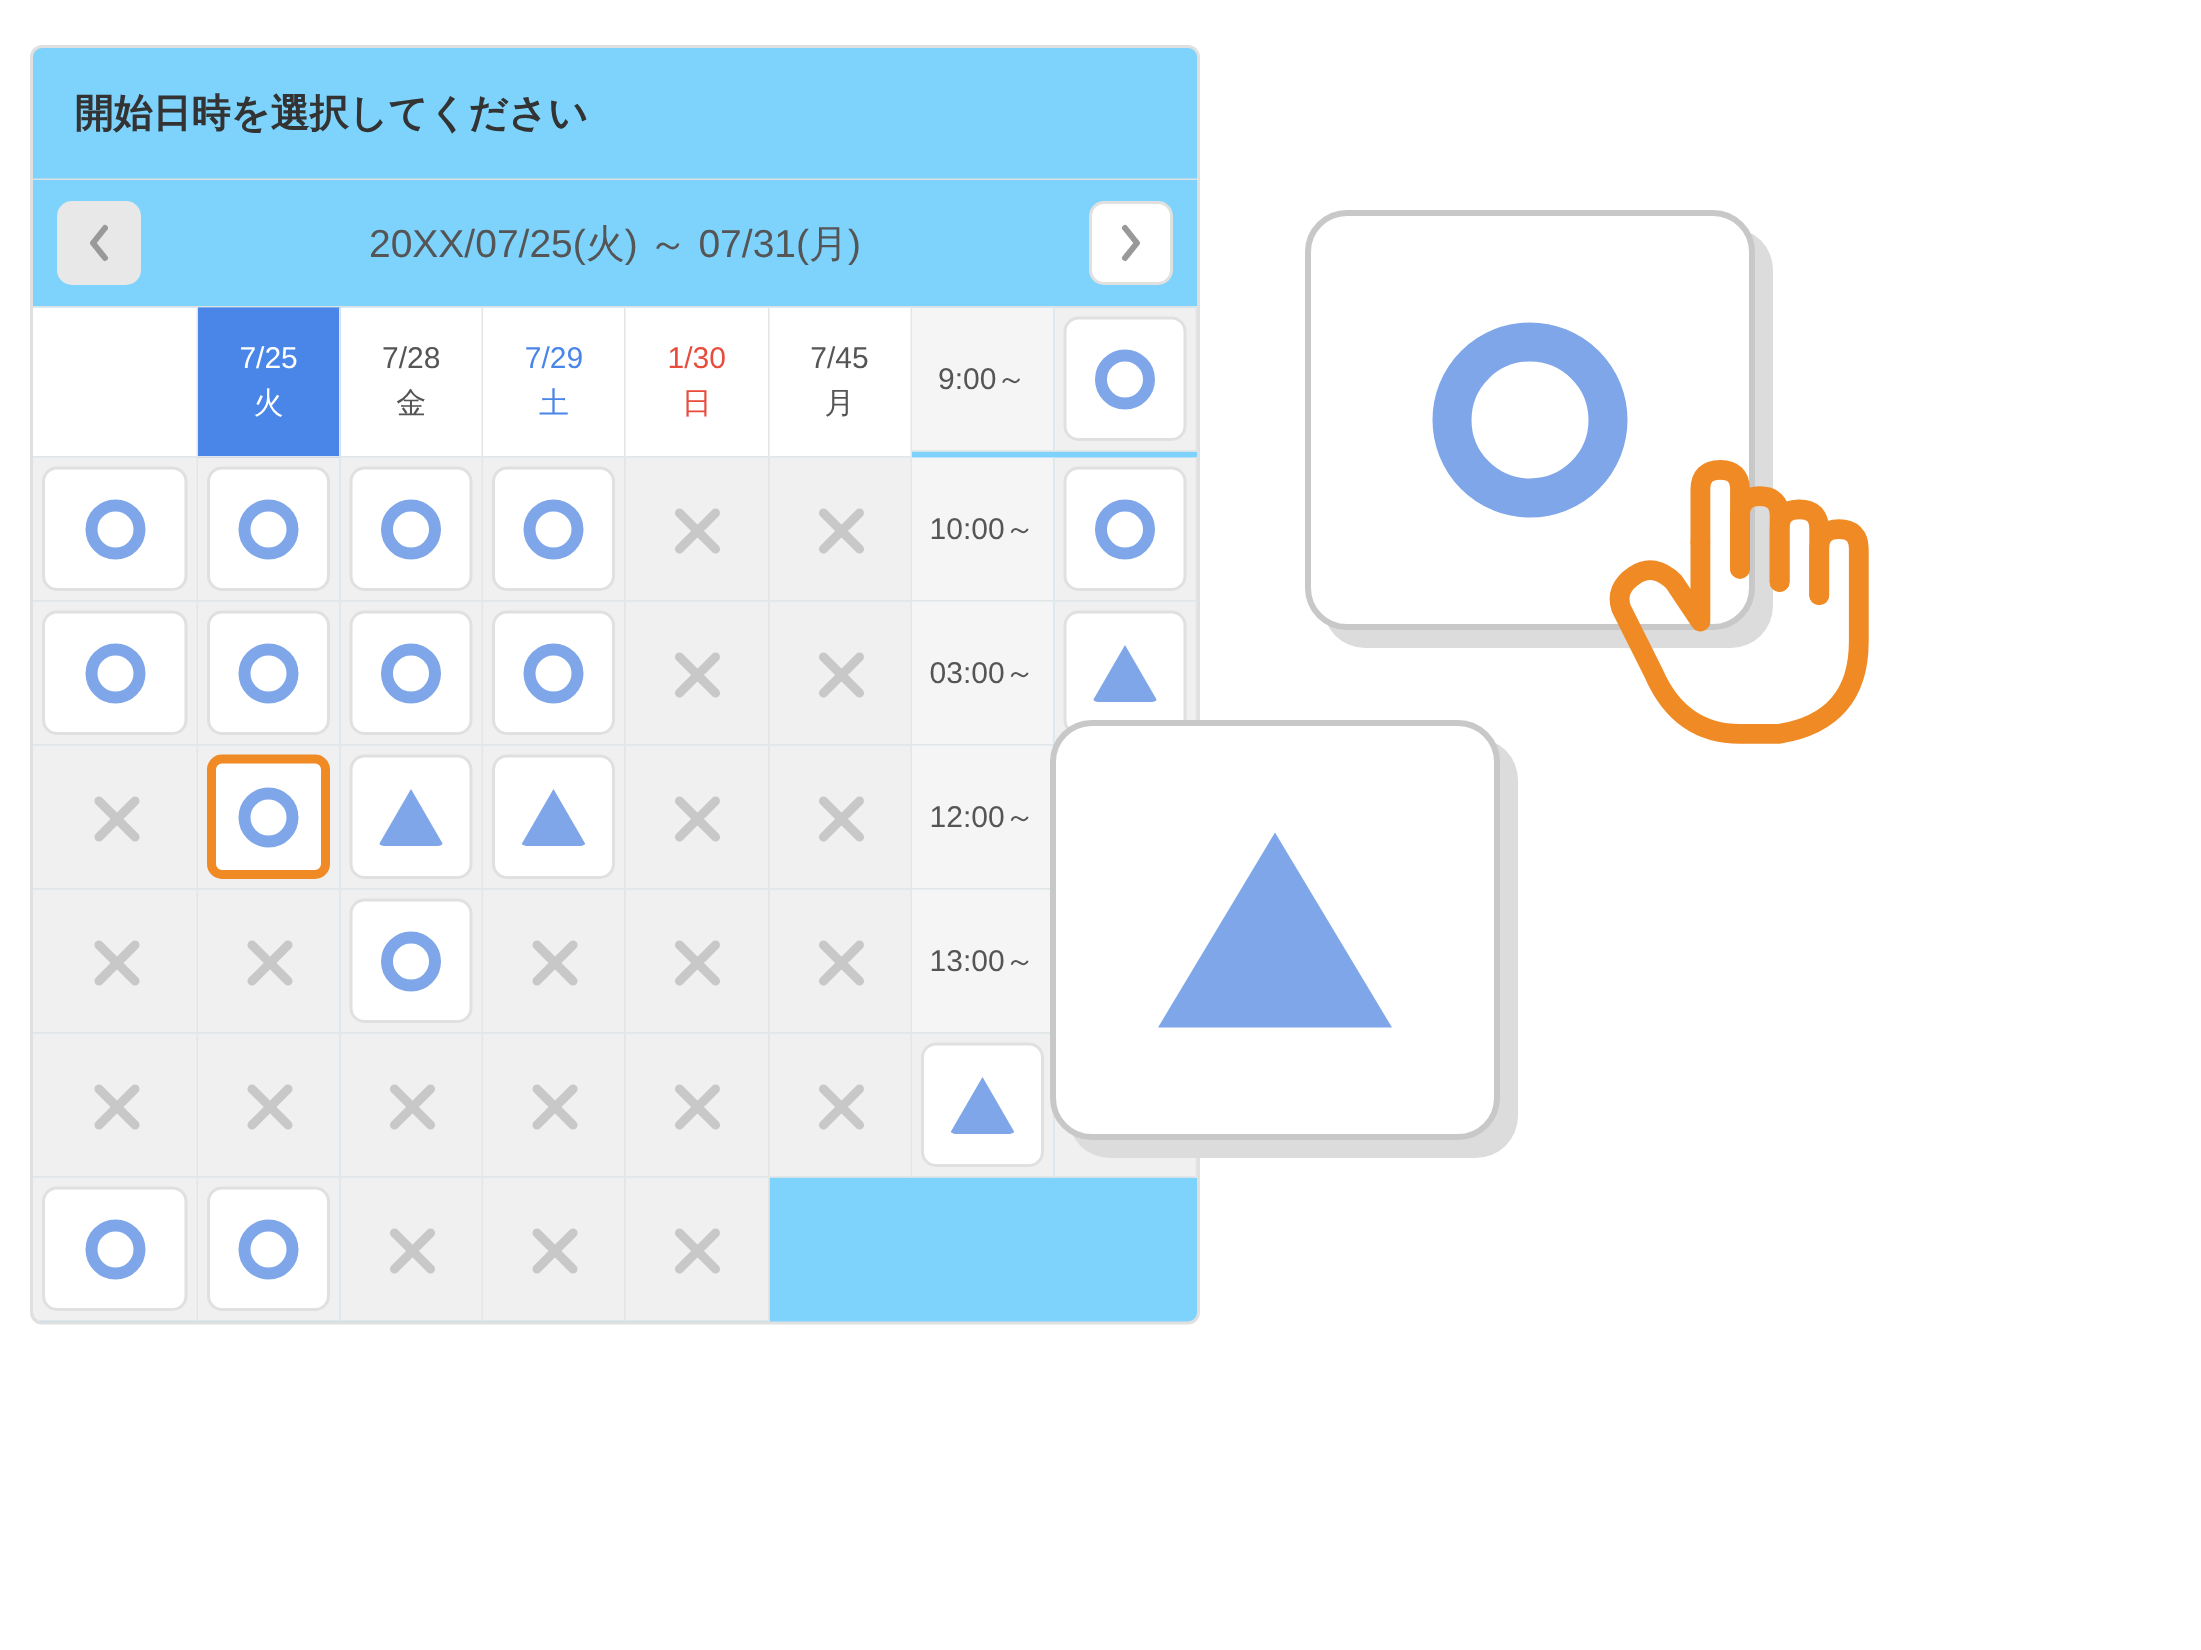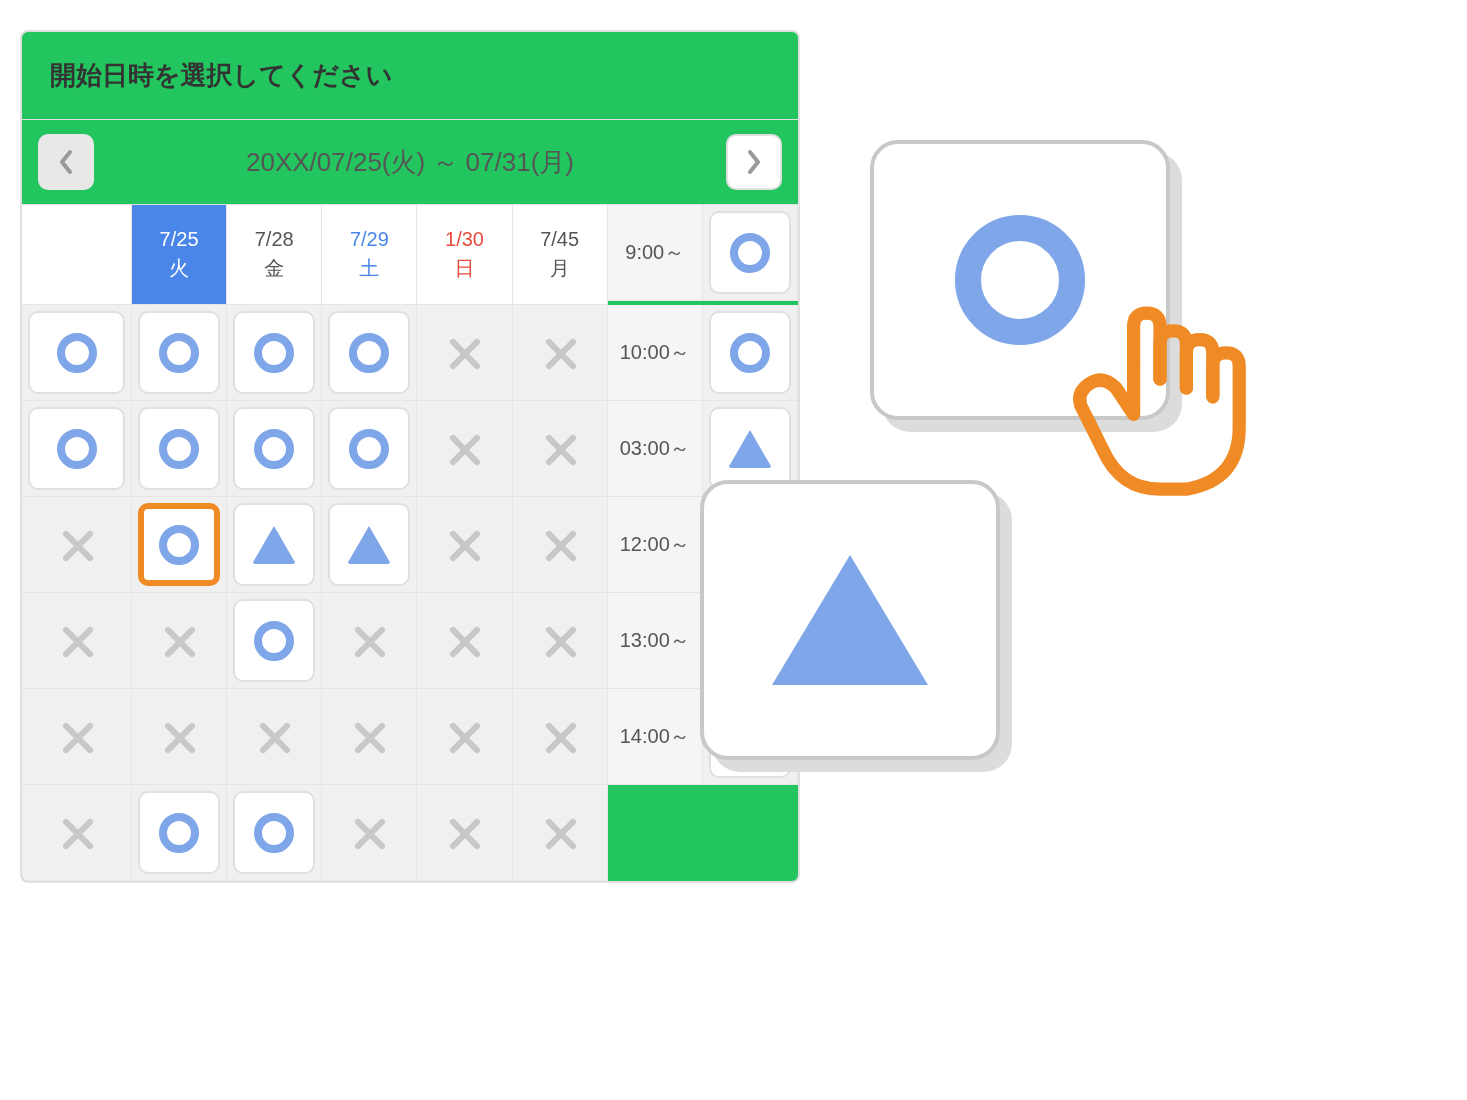--- a/index.html
+++ b/index.html
@@ -11,21 +11,21 @@
       position: relative;
     }
     .calendar-container {
       position: absolute;
       top: 30px;
       left: 20px;
       width: 780px;
       border: 2px solid #e0e0e0;
       border-radius: 8px;
       overflow: hidden;
-      background: #22c55e;
+      background: #7dd3fc;
     }
     .calendar-title {
       padding: 26px 28px;
       font-size: 26px;
       font-weight: 700;
       color: #333;
       border-bottom: 1px solid #e0e0e0;
     }
     .nav-row {
       display: flex;
@@ -354,21 +354,20 @@
       </div>
       <div class="cell slot unavail">
         <div class="x-icon"></div>
       </div>
       <div class="cell slot unavail">
         <div class="x-icon"></div>
       </div>
       <div class="cell slot unavail">
         <div class="x-icon"></div>
       </div>
-      <div class="cell time-cell">14:00～</div>
       <div class="cell slot avail">
         <div class="tile">
           <div class="triangle-icon"></div>
         </div>
       </div>
       <div class="cell slot unavail">
         <div class="x-icon"></div>
       </div>
       <div class="cell slot avail">
         <div class="tile">

